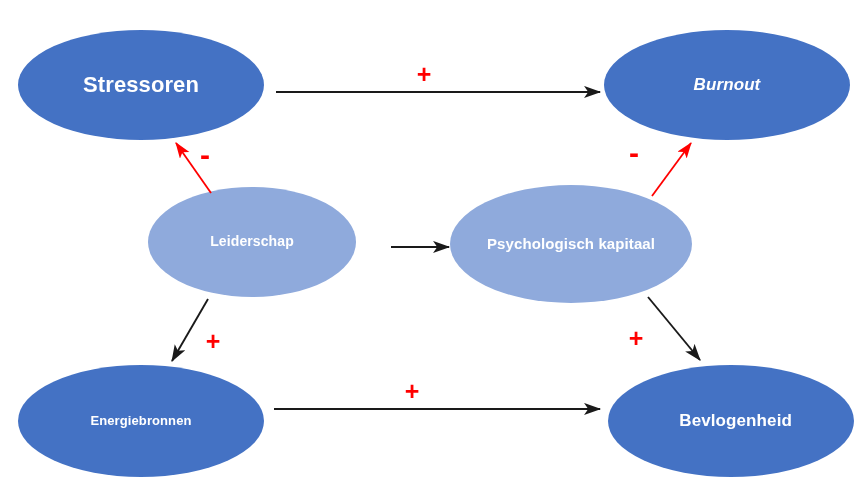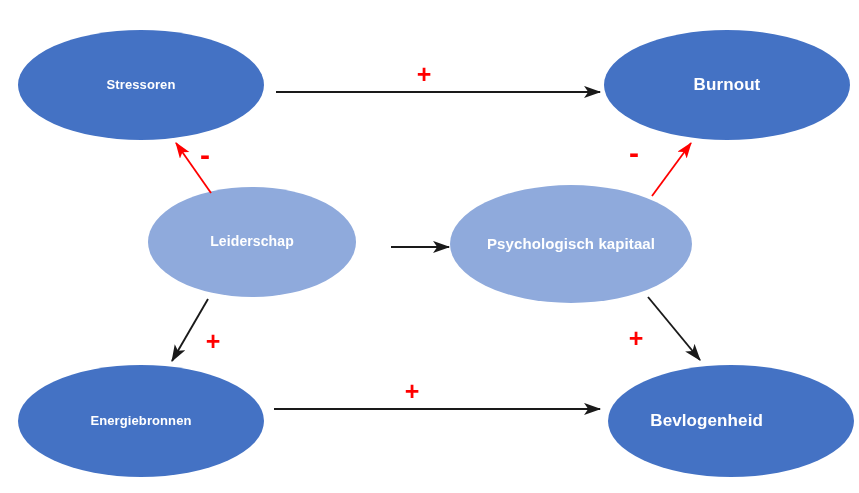--- a/index.html
+++ b/index.html
@@ -80,26 +80,26 @@
         <line x1="276" y1="92" x2="600" y2="92" stroke="#1A1A1A" stroke-width="1.9" marker-end="url(#arrow-black)"></line>
         <line x1="211" y1="193" x2="176" y2="143" stroke="#FF0000" stroke-width="1.8" marker-end="url(#arrow-red)"></line>
         <line x1="391" y1="247" x2="449" y2="247" stroke="#1A1A1A" stroke-width="1.9" marker-end="url(#arrow-black)"></line>
         <line x1="652" y1="196" x2="691" y2="143" stroke="#FF0000" stroke-width="1.8" marker-end="url(#arrow-red)"></line>
         <line x1="208" y1="299" x2="172" y2="361" stroke="#1A1A1A" stroke-width="1.9" marker-end="url(#arrow-black)"></line>
         <line x1="648" y1="297" x2="700" y2="360" stroke="#1A1A1A" stroke-width="1.9" marker-end="url(#arrow-black)"></line>
         <line x1="274" y1="409" x2="600" y2="409" stroke="#1A1A1A" stroke-width="1.9" marker-end="url(#arrow-black)"></line>
       </g>
   </svg>
 
-  <div class="node-label" id="lbl-0" style="left: 33.375px; top: 55px; width: 215.25px; height: 60px; font-size: 13px;">Stressoren</div>
-  <div class="node-label" id="lbl-1" style="left: 619.375px; top: 55px; width: 215.25px; height: 60px; font-size: 17px;">Burnout</div>
+  <div class="node-label" id="lbl-0" style="left: 33.375px; top: 55px; width: 215.25px; height: 60px; font-size: 22px;">Stressoren</div>
+  <div class="node-label" id="lbl-1" style="left: 619.375px; top: 55px; width: 215.25px; height: 60px; font-size: 17px; font-style: italic;">Burnout</div>
   <div class="node-label" id="lbl-2" style="left: 161px; top: 212px; width: 182px; height: 60px; font-size: 14px;">Leiderschap</div>
   <div class="node-label" id="lbl-3" style="left: 465.125px; top: 214px; width: 211.75px; height: 60px; font-size: 15px;">Psychologisch kapitaal</div>
   <div class="node-label" id="lbl-4" style="left: 33.375px; top: 391px; width: 215.25px; height: 60px; font-size: 13px;">Energiebronnen</div>
-  <div class="node-label" id="lbl-5" style="left: 599px; top: 391px; width: 215.25px; height: 60px; font-size: 17px;">Bevlogenheid</div>
+  <div class="node-label" id="lbl-5" style="left: 628px; top: 391px; width: 215.25px; height: 60px; font-size: 17px;">Bevlogenheid</div>
 
   <div class="edge-label plus" id="elbl-0" style="left: 410px; top: 62px; width: 28px;">+</div>
   <div class="edge-label minus" id="elbl-1" style="left: 191px; top: 150px; width: 28px; font-size: 30px; line-height: 10px;">-</div>
 
   <div class="edge-label minus" id="elbl-3" style="left: 620px; top: 148px; width: 28px; font-size: 30px; line-height: 10px;">-</div>
   <div class="edge-label plus" id="elbl-4" style="left: 199px; top: 329px; width: 28px;">+</div>
   <div class="edge-label plus" id="elbl-5" style="left: 622px; top: 326px; width: 28px;">+</div>
   <div class="edge-label plus" id="elbl-6" style="left: 398px; top: 379px; width: 28px;">+</div>
 
 </div>

